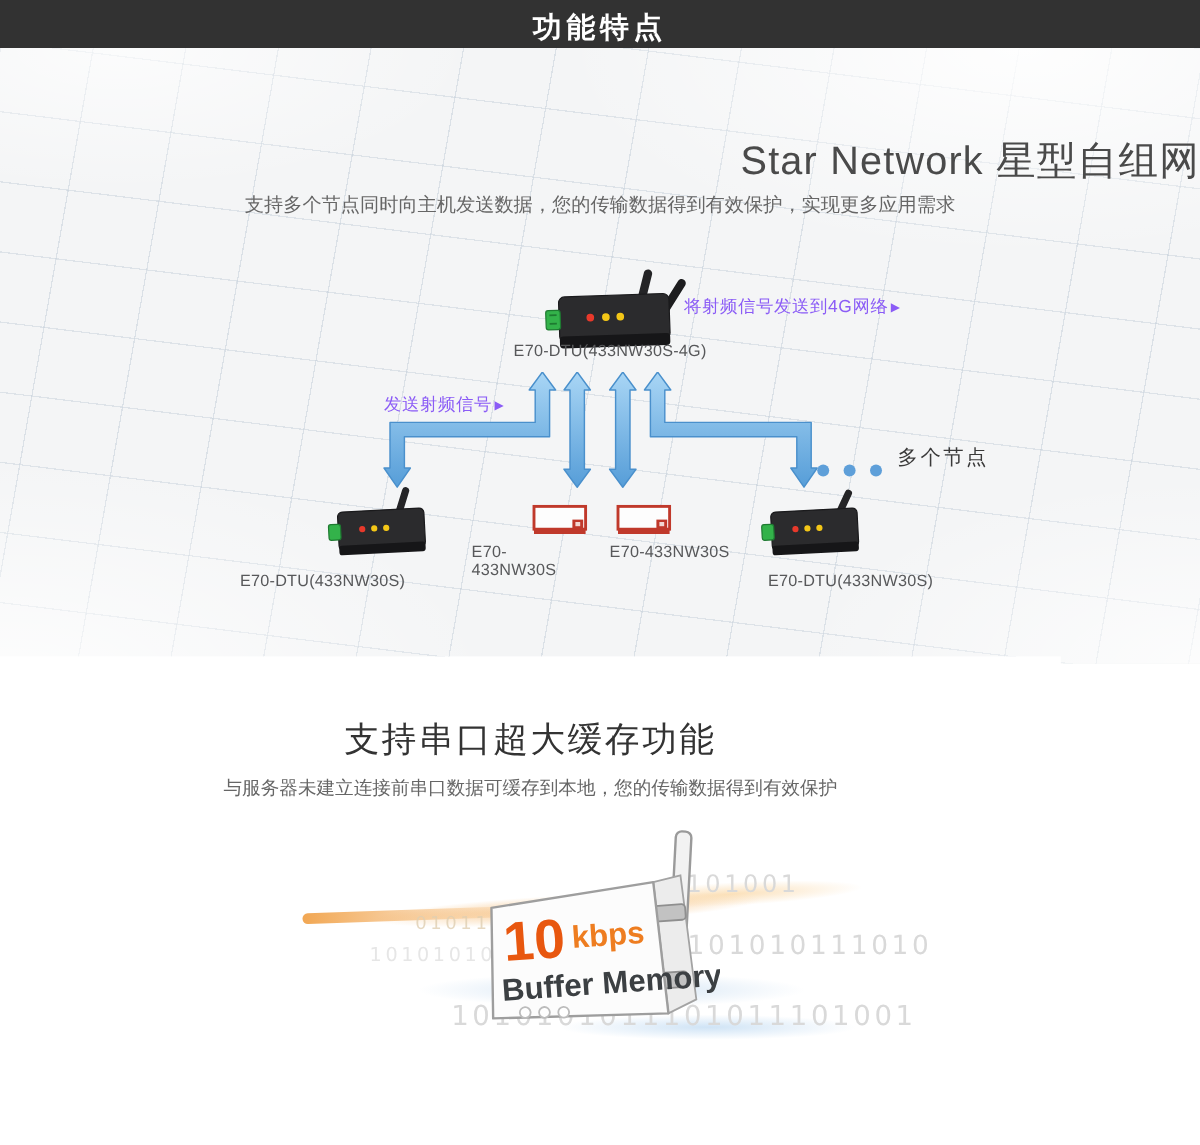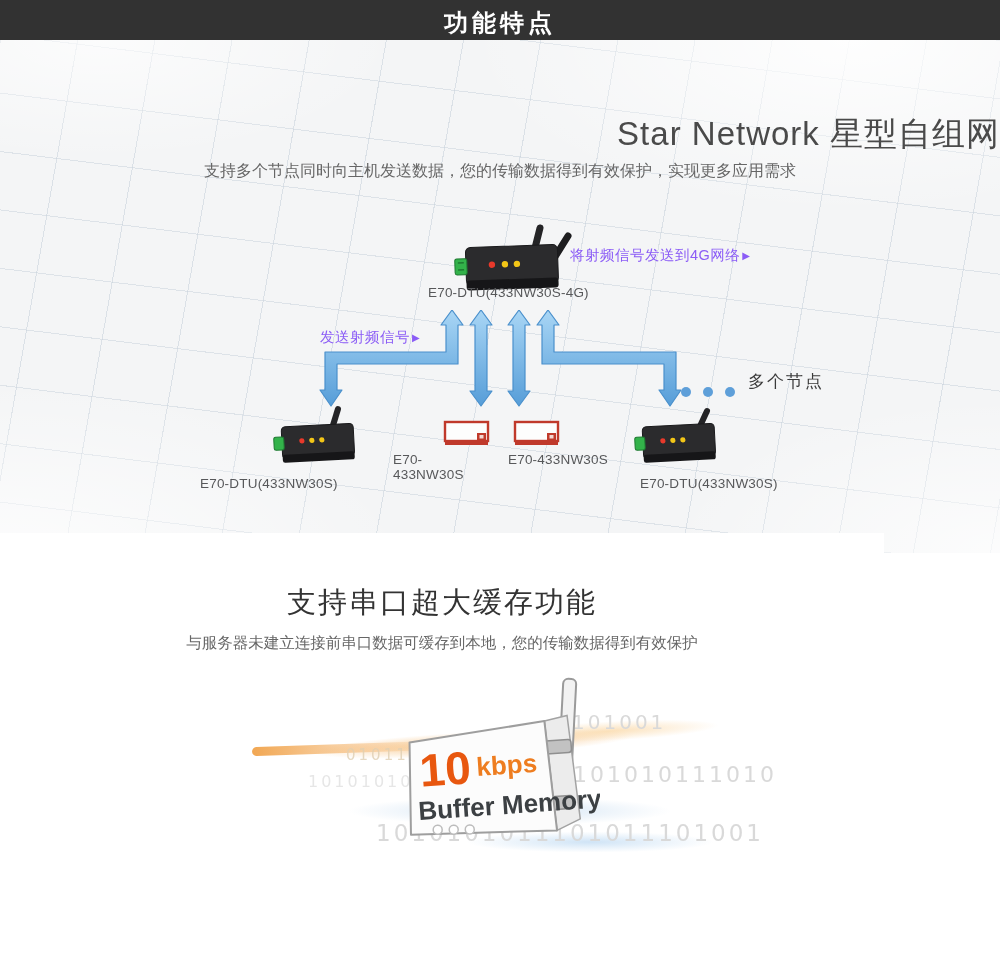--- a/index.html
+++ b/index.html
@@ -38,21 +38,21 @@
 
   .abs { position:absolute; }
   .dev-label { position:absolute; text-align:left; font-size:13.5px; color:#57585a; letter-spacing:.2px; }
   .blue-note { position:absolute; font-size:14.5px; color:#8b5cf6; letter-spacing:.5px; white-space:nowrap; }
   .blue-note .ptr { font-size:10px; vertical-align:1px; margin-left:2px; }
   .multi-node { position:absolute; top:294px; left:748px; font-size:17px; color:#3a3a3a; letter-spacing:2px;margin-top:36px; }
   .dots { position:absolute; top:347px; left:681px; display:flex; gap:12px; }
   .dots i { width:10px; height:10px; border-radius:50%; background:#5e9fd9; display:block; }
 
   
-  .sec2 { position:absolute; top:533px; left:0; width:884px; height:401px; background:#fff; }
+  .sec2 { position:absolute; top:547px; left:0; width:884px; height:401px; background:#fff; }
   .sec-h2 { position:absolute; top:50px; left:0; width:100%; text-align:center;
             font-size:29px; font-weight:500; color:#333; letter-spacing:2px; }
   .sec2 .sec-sub { top:100px; font-size:15.5px; }
   .illo { position:absolute; top:137px; left:250px; width:500px; height:210px; }
   .streak { position:absolute; border-radius:50%; pointer-events:none; }
   .bin { position:absolute; color:#d9d9d9; letter-spacing:3px; font-family:"DejaVu Sans",sans-serif; z-index:2; white-space:nowrap; }
   .illo svg.buffer { position:absolute; z-index:3; }
 </style>
 </head>
 <body>

